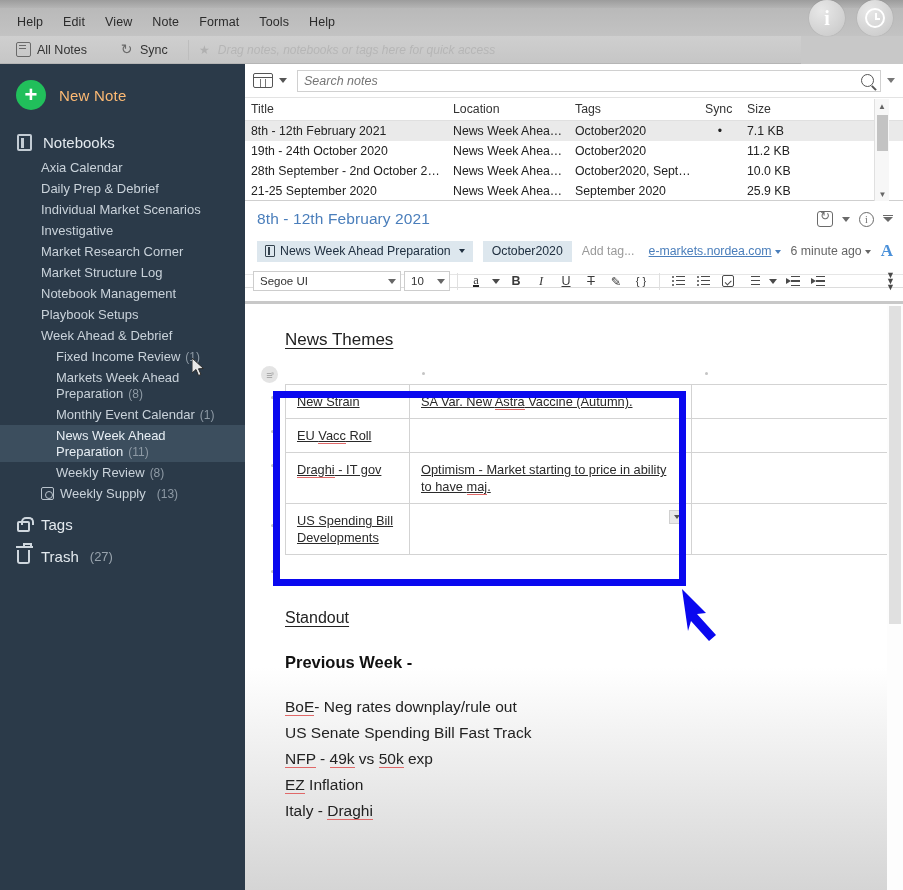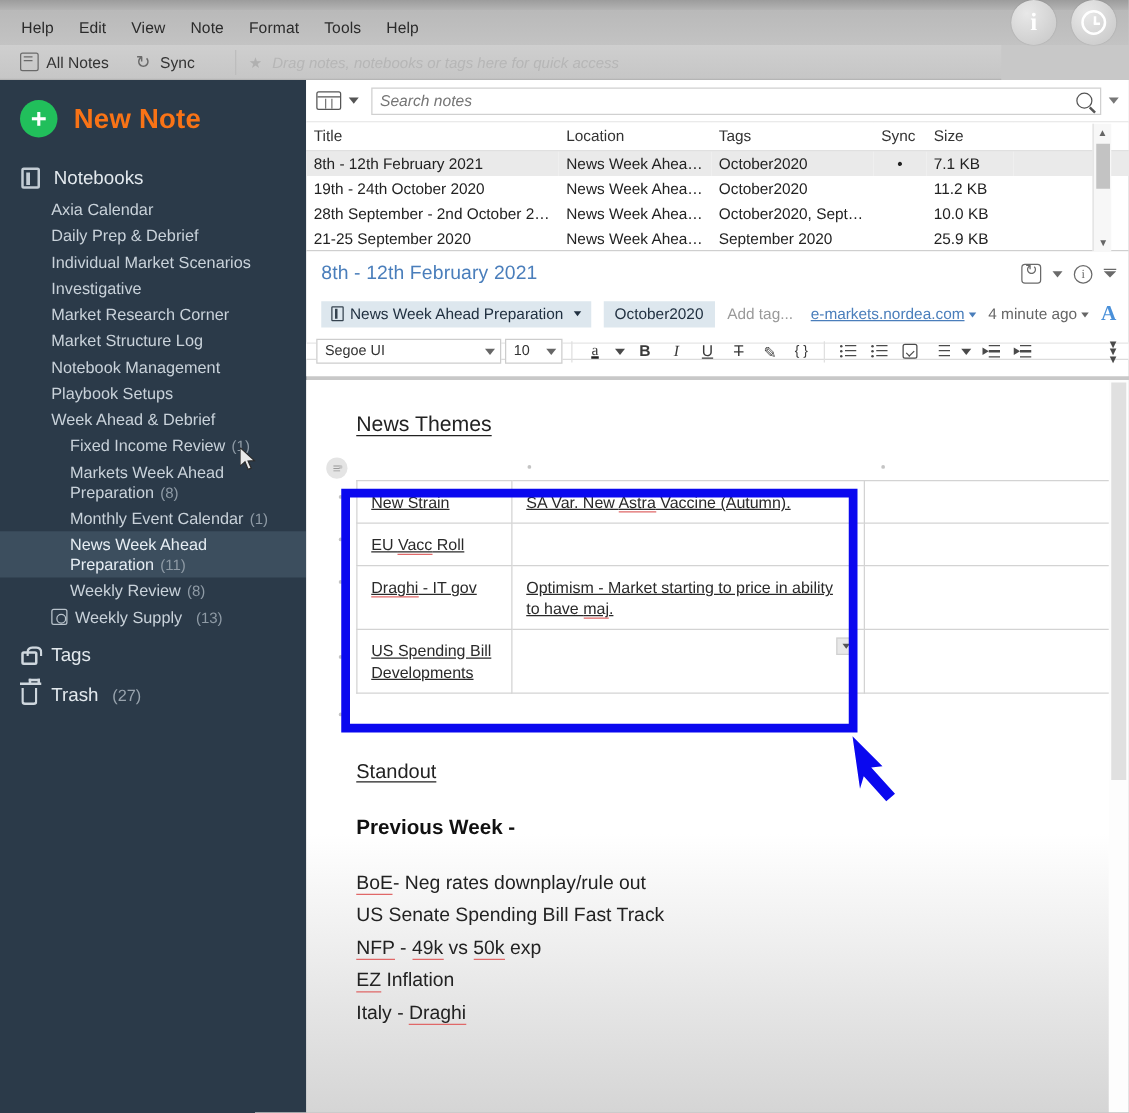--- a/index.html
+++ b/index.html
@@ -41,21 +41,21 @@
   .clockface { width:20px;height:20px;border-radius:50%;border:2.5px solid #fff; position:relative;}
   .clockface::before { content:""; position:absolute; left:50%; top:18%; width:2px; height:36%;
     background:#fff; transform-origin: bottom center; }
   .clockface::after { content:""; position:absolute; left:50%; top:48%; width:32%; height:2px;
     background:#fff; }
 
   
   .toolstrip {
     position:absolute; left:0; top:36px; width:801px; height:28px;
     background: linear-gradient(180deg,#cfcfcf 0%, #c6c6c6 100%);
-    display:flex; align-items:center; padding-left:8px; gap:4px;
+    display:flex; align-items:center; padding-left:8px; gap:16px;
     border-bottom:1px solid #b5b5b5;
   }
   .ts-btn { display:flex; align-items:center; gap:6px; padding:3px 8px; font-size:12.5px; color:#333; }
   .ts-ico { width:15px;height:15px; display:inline-block; position:relative; opacity:.75;}
   .note-ico { border:1.6px solid #4a4a4a; border-radius:2px; }
   .note-ico::after{content:"";position:absolute;left:2px;top:2px;width:7px;height:1.4px;background:#4a4a4a;
     box-shadow:0 3px 0 #4a4a4a;}
   .sync-ico { font-size:14px; color:#4a4a4a; line-height:15px; text-align:center;}
   .qa-bar {
     position:absolute; left:188px; top:40px; width:700px; height:20px;
@@ -70,21 +70,21 @@
     background:#2b3a49;
     color:#d5dde4;
     overflow:hidden;
   }
   .newnote { display:flex; align-items:center; gap:13px; padding:16px 0 16px 16px;}
   .plus-circ {
     width:30px;height:30px;border-radius:50%;
     background:#21bf5b; display:flex;align-items:center;justify-content:center;
     color:#fff; font-size:22px; font-weight:600; line-height:0;
   }
-  .newnote-lbl { font-size:22px; font-weight:bold; color:#f97316; letter-spacing:.2px;}
+  .newnote-lbl { font-size:15px; font-weight:normal; color:#fdba74; letter-spacing:.2px;}
 
   .sec-head { display:flex; align-items:center; gap:11px; padding:8px 0 6px 17px; }
   .sec-head .lbl { font-size:15px; color:#e3e9ee; }
   .sq-ico { width:15px;height:17px; border:2px solid #c3ccd4; border-radius:2px; position:relative;}
   .sq-ico::after{content:"";position:absolute;left:2px;top:1.5px;width:3px;height:10px;background:#c3ccd4;}
   .lock-ico { width:13px;height:11px;border:2px solid #cfd7de;border-radius:2px;margin-top:4px;position:relative;}
   .lock-ico::before{content:"";position:absolute;left:2px;top:-6px;width:9px;height:6px;border:2px solid #cfd7de;
     border-bottom:none;border-radius:5px 5px 0 0;}
   .trash-ico { width:13px;height:14px;border:2px solid #cfd7de;border-top:none;border-radius:0 0 3px 3px;position:relative;}
   .trash-ico::before{content:"";position:absolute;left:-3px;top:-4px;width:17px;height:2px;background:#cfd7de;}
@@ -421,21 +421,21 @@
     </div>
     <div class="nh-tag-row">
       <span class="nb-chip">
         <span class="nb-chip-ico"></span>
         <span>News Week Ahead Preparation</span>
         <i class="mini-caret"></i>
       </span>
       <span class="tag-chip">October2020</span>
       <span class="addtag">Add tag...</span>
       <span class="src-link"><span>e-markets.nordea.com</span><i class="mini-caret"></i></span>
-      <span class="ts"><span>4 minute ago</span><i class="mini-caret"></i></span>
+      <span class="ts"><span>6 minute ago</span><i class="mini-caret"></i></span>
       <span class="bigA">A</span>
     </div>
   </div>
 
   <div class="fmtbar">
     <span class="sel-box font">
       <span>Segoe UI</span>
       <i class="caret-dn" style="border-top-color:#666"></i>
     </span>
     <span class="sel-box size">

